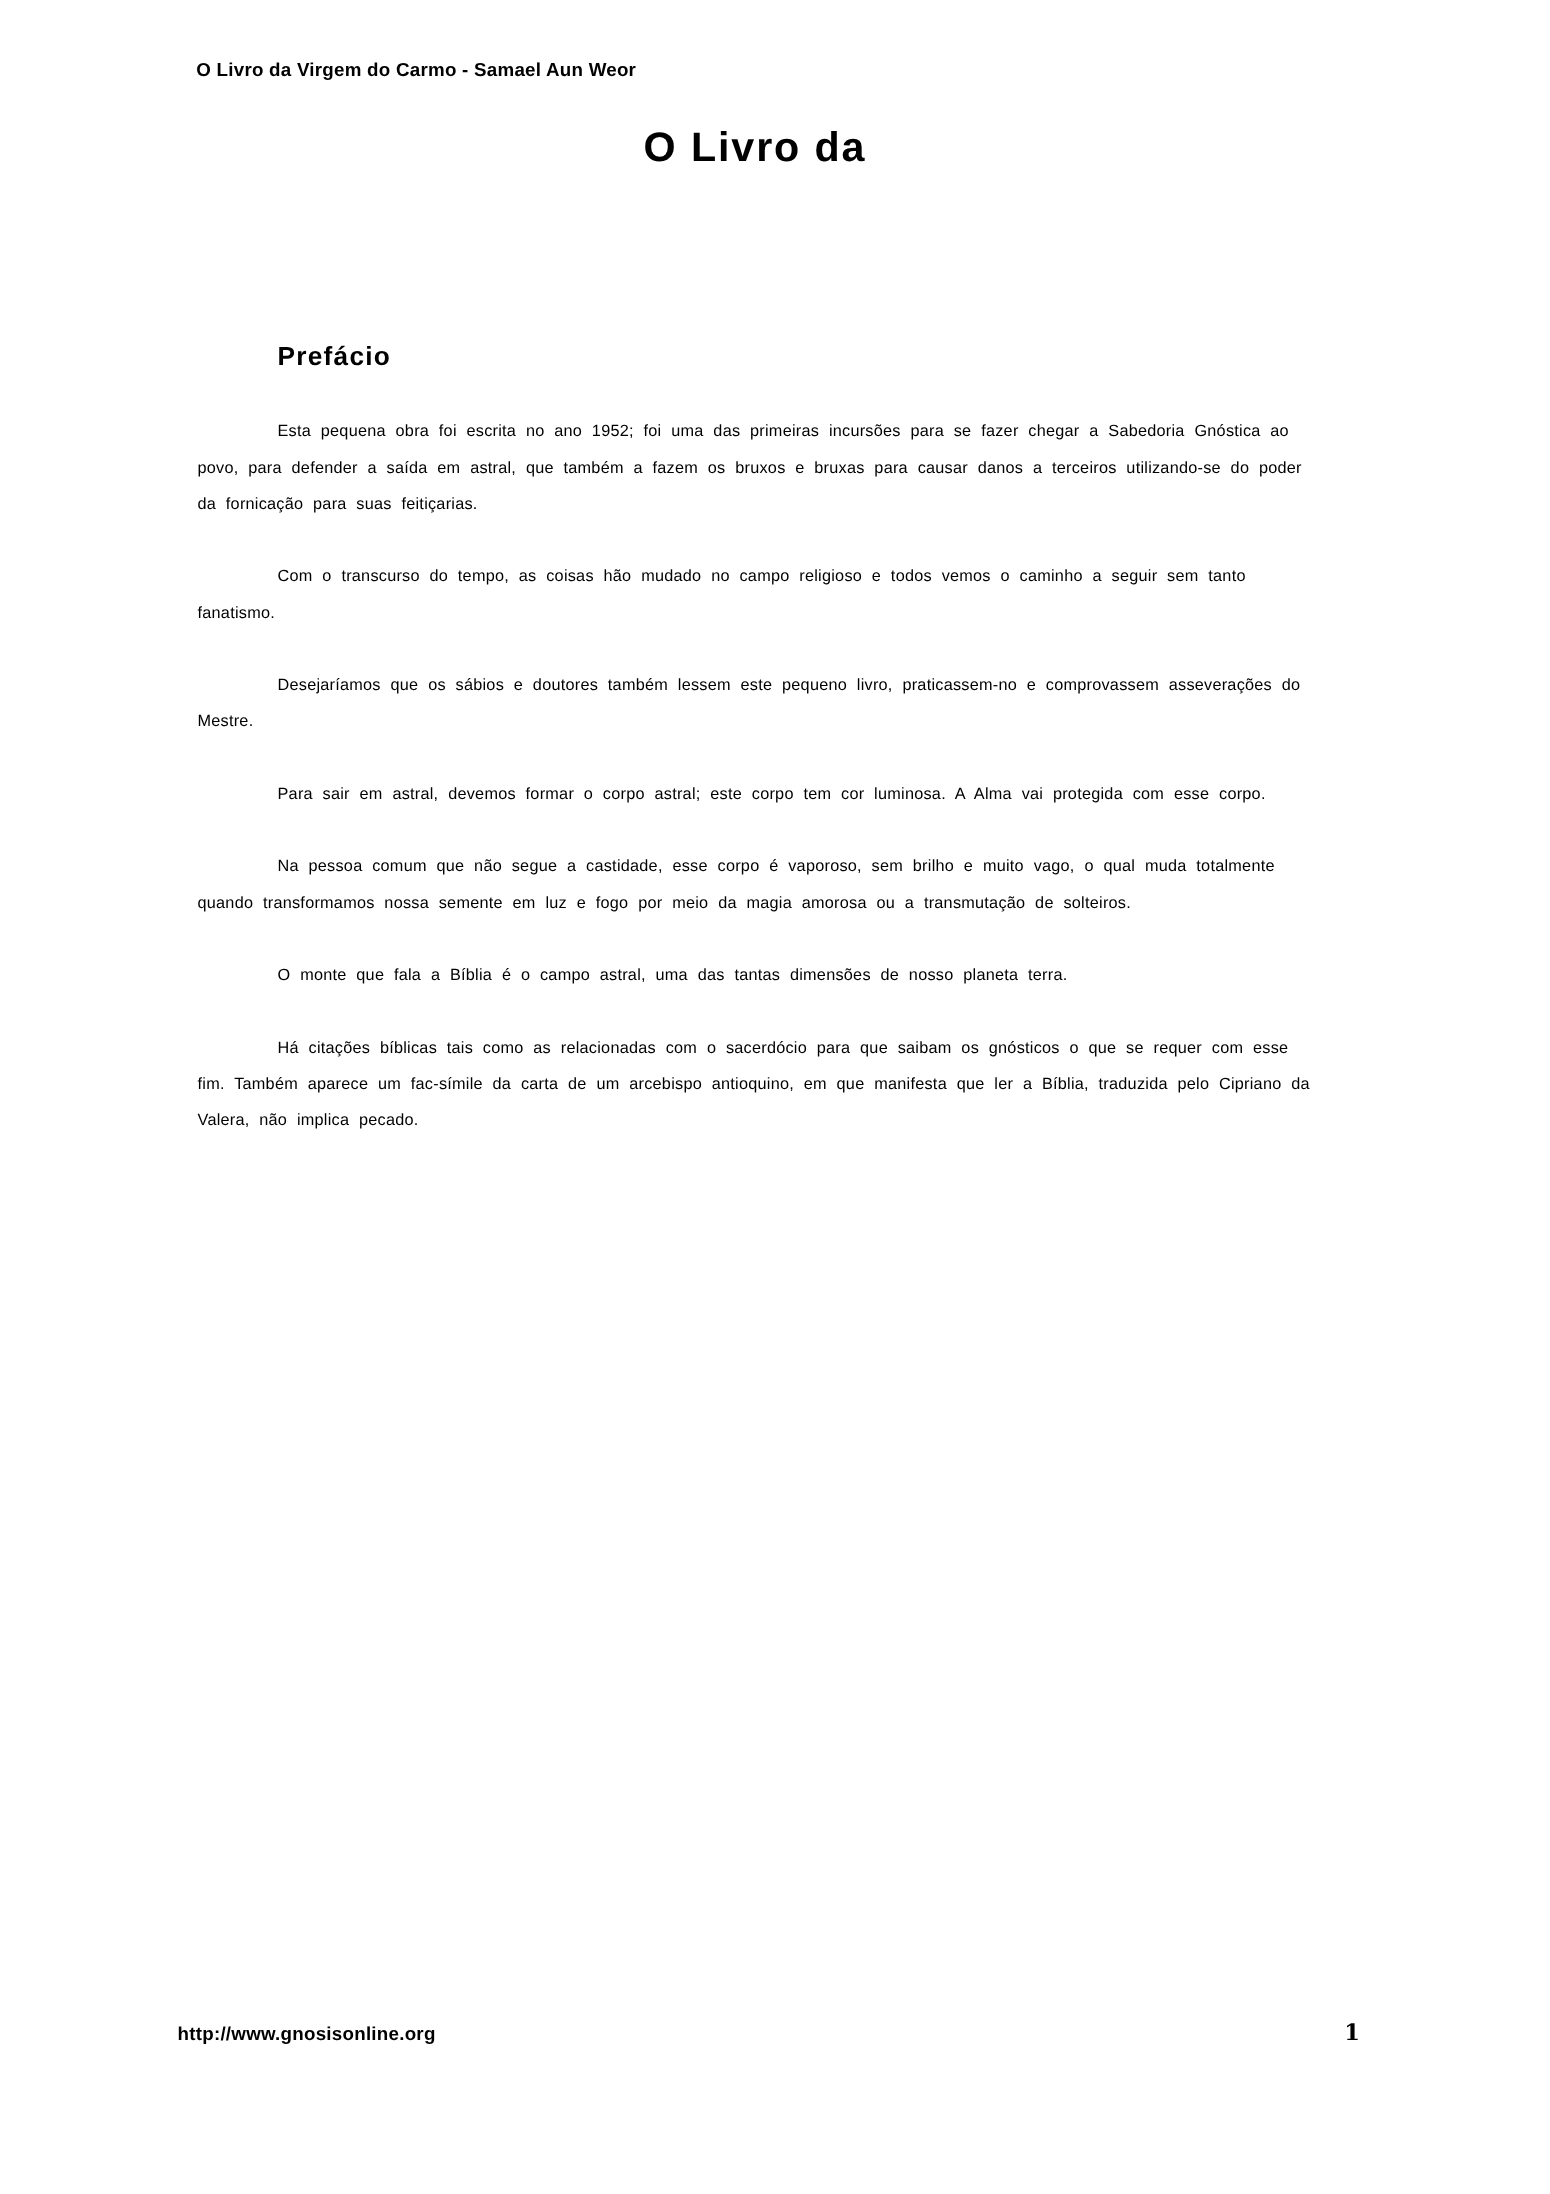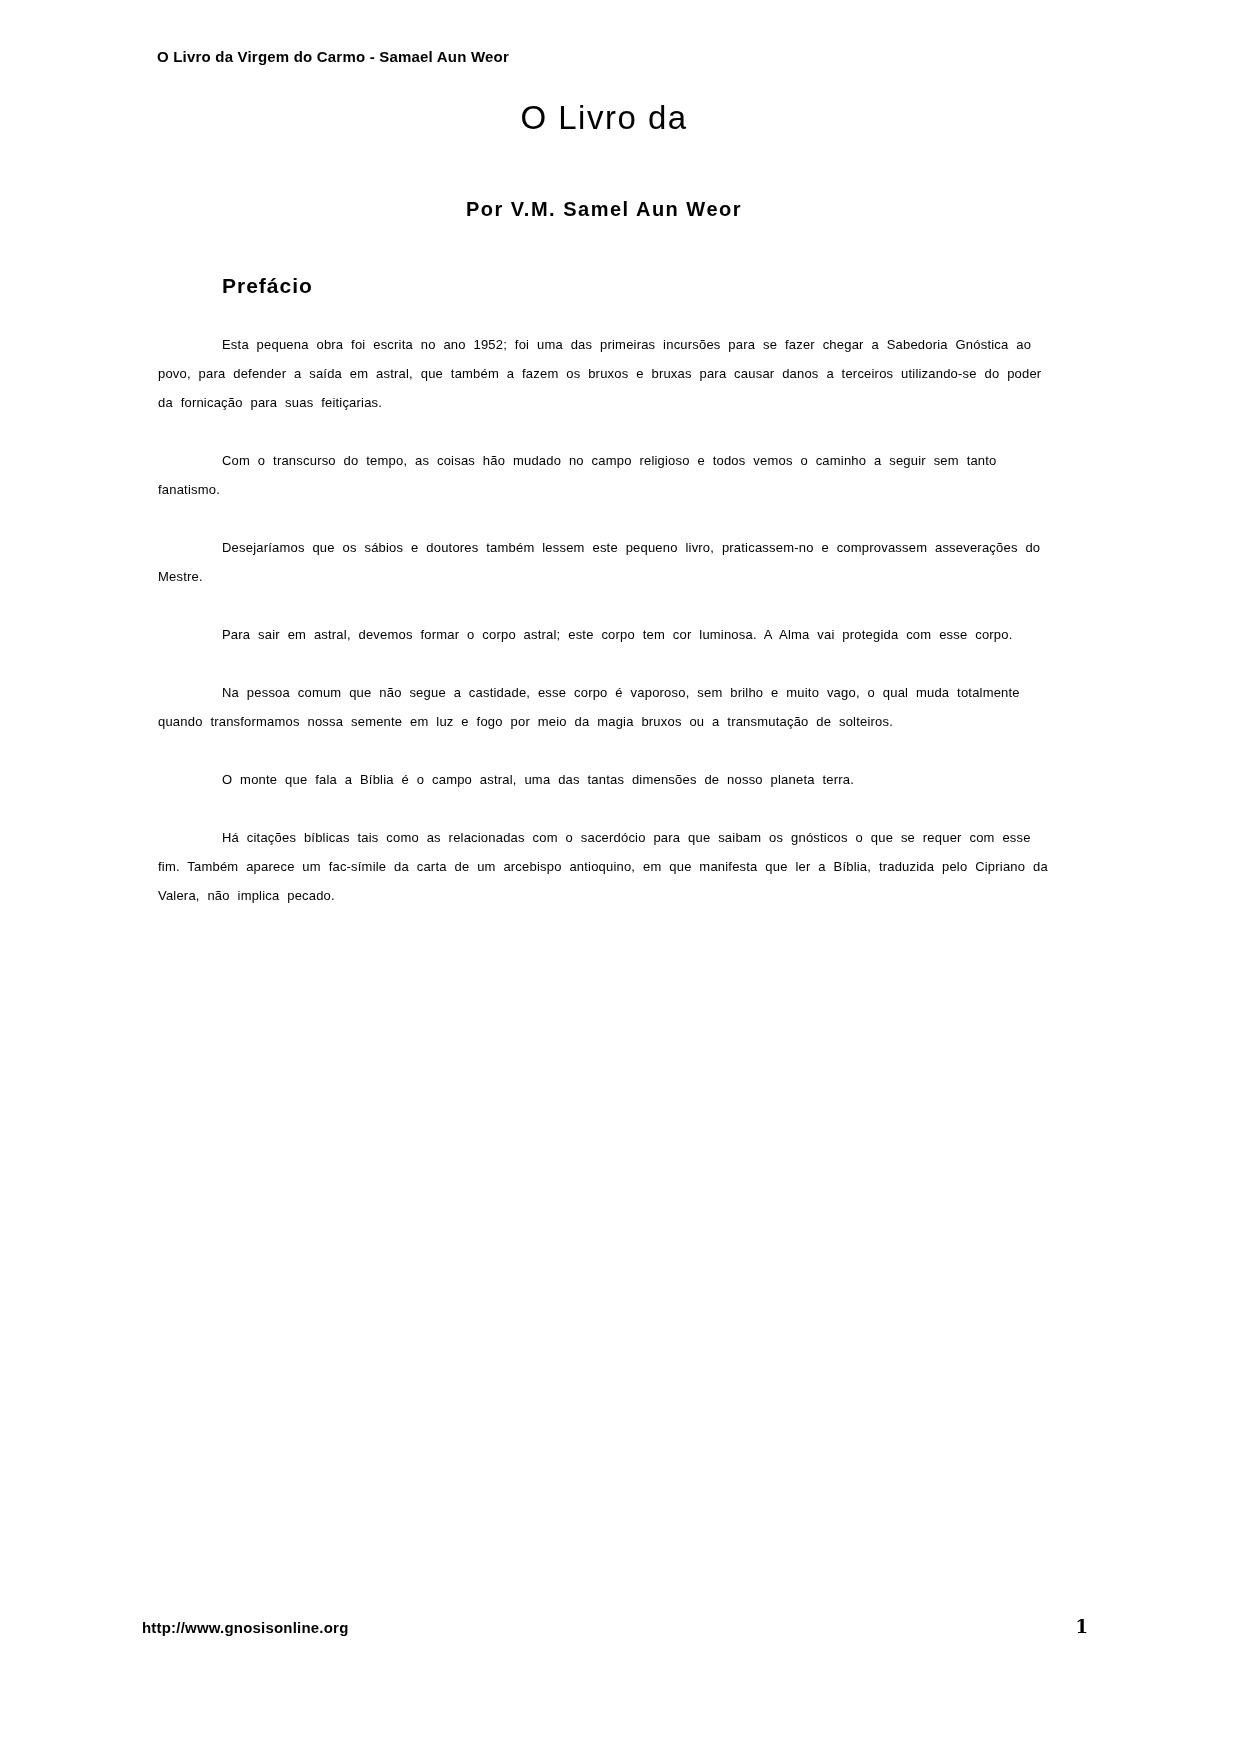--- a/index.html
+++ b/index.html
@@ -26,21 +26,21 @@
   }
   .title {
     position: absolute;
     top: 98px;
     left: 158px;
     width: 892px;
     margin: 0;
     text-align: center;
     font-size: 33px;
     line-height: 39px;
-    font-weight: normal;
+    font-weight: bold;
     letter-spacing: 1.5px;
   }
   .byline {
     position: absolute;
     top: 198px;
     left: 158px;
     width: 892px;
     text-align: center;
     font-size: 20px;
     font-weight: bold;
@@ -92,30 +92,29 @@
 </style>
 </head>
 <body>
 
 <div class="page">
 
   <div class="running-header">O Livro da Virgem do Carmo - Samael Aun Weor</div>
 
   <h1 class="title"><span>O Livro da</span><br></h1>
 
-  <div class="byline">Por V.M. Samel Aun Weor</div>
 
   <h2 class="section-heading">Prefácio</h2>
 
   <div class="body-paragraphs">
       <p class="body-para">Esta pequena obra foi escrita no ano 1952; foi uma das primeiras incursões para se fazer chegar a Sabedoria Gnóstica ao povo, para defender a saída em astral, que também a fazem os bruxos e bruxas para causar danos a terceiros utilizando-se do poder da fornicação para suas feitiçarias.</p>
       <p class="body-para">Com o transcurso do tempo, as coisas hão mudado no campo religioso e todos vemos o caminho a seguir sem tanto fanatismo.</p>
       <p class="body-para">Desejaríamos que os sábios e doutores também lessem este pequeno livro, praticassem-no e comprovassem asseverações do Mestre.</p>
       <p class="body-para">Para sair em astral, devemos formar o corpo astral; este corpo tem cor luminosa. A Alma vai protegida com esse corpo.</p>
-      <p class="body-para">Na pessoa comum que não segue a castidade, esse corpo é vaporoso, sem brilho e muito vago, o qual muda totalmente quando transformamos nossa semente em luz e fogo por meio da magia bruxos ou a transmutação de solteiros.</p>
+      <p class="body-para">Na pessoa comum que não segue a castidade, esse corpo é vaporoso, sem brilho e muito vago, o qual muda totalmente quando transformamos nossa semente em luz e fogo por meio da magia amorosa ou a transmutação de solteiros.</p>
       <p class="body-para">O monte que fala a Bíblia é o campo astral, uma das tantas dimensões de nosso planeta terra.</p>
       <p class="body-para">Há citações bíblicas tais como as relacionadas com o sacerdócio para que saibam os gnósticos o que se requer com esse fim. Também aparece um fac-símile da carta de um arcebispo antioquino, em que manifesta que ler a Bíblia, traduzida pelo Cipriano da Valera, não implica pecado.</p>
     </div>
 
   <div class="footer">
     <span class="footer-url">http://www.gnosisonline.org</span>
     <span class="page-number">1</span>
   </div>
 
 </div>

